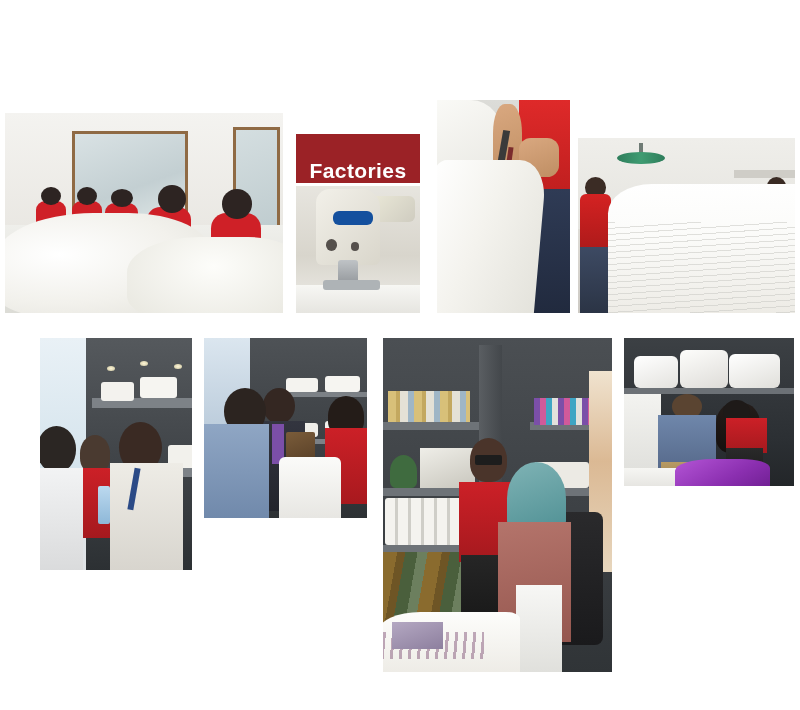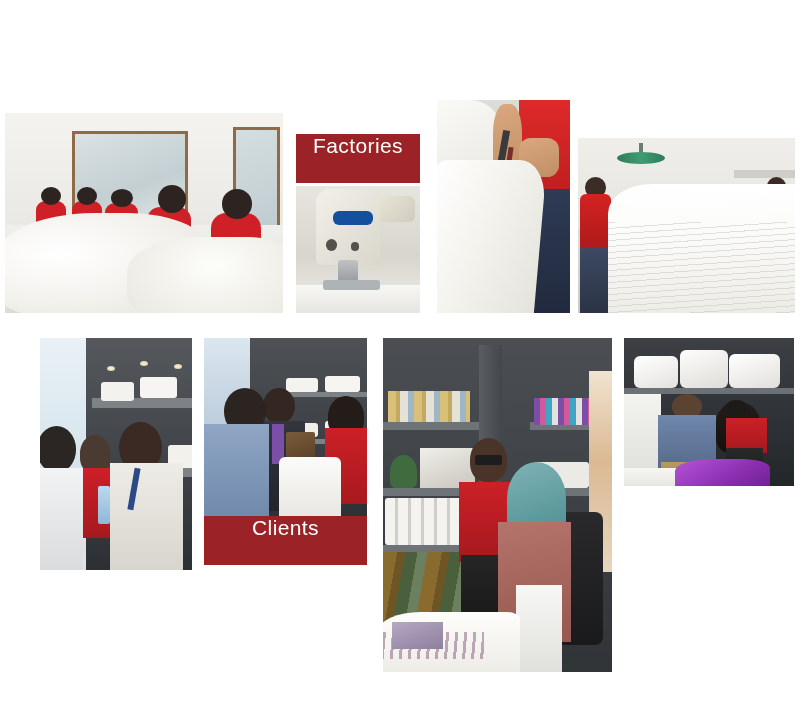--- a/index.html
+++ b/index.html
@@ -77,25 +77,26 @@
     background: #dfe3e6;
   }
   .photo .layer { position: absolute; }
 
   
   .label-plate {
     position: absolute;
     background: #9b2226;
     color: #ffffff;
     display: flex;
-    align-items: flex-start;
+    align-items: flex-end;
     justify-content: center;
     font-size: 21px;
     letter-spacing: 0.4px;
     z-index: 5;
+    font-weight: bold;
   }
 
   
   #photo-sewing-floor { left: 5px; top: 113px; width: 278px; height: 200px; }
   .p1-wall    { left:0; top:0; width:100%; height:62%;
                 background:linear-gradient(180deg,#f4f3f0 0%,#e9e7e2 100%); }
   .p1-glass   { left:24%; top:9%; width:42%; height:46%;
                 background:linear-gradient(160deg,#d9e2e4,#c3cfd2 60%,#dfe7e7);
                 border:3px solid #8f6a44; }
   .p1-glass2  { left:82%; top:7%; width:17%; height:52%;
@@ -443,23 +444,20 @@
     <div class="layer p6-manB-bd"></div>
     <div class="layer p6-tie"></div>
     <div class="layer p6-womanR"></div>
     <div class="layer p6-womanR2"></div>
     <div class="layer p6-box"></div>
     <div class="layer p6-manA-hd"></div>
     <div class="layer p6-manA-bd"></div>
     <div class="layer p6-table"></div>
   </div>
 
-  <div class="label-plate" id="label-clients">
-    <span>Clients</span>
-  </div>
 
   <div class="photo" id="photo-booth-customer">
     <div class="layer p7-dark"></div>
     <div class="layer p7-rightw"></div>
     <div class="layer p7-panel"></div>
     <div class="layer p7-boxes"></div>
     <div class="layer p7-shelfL1"></div>
     <div class="layer p7-plant"></div>
     <div class="layer p7-frames"></div>
     <div class="layer p7-shelfL2"></div>

